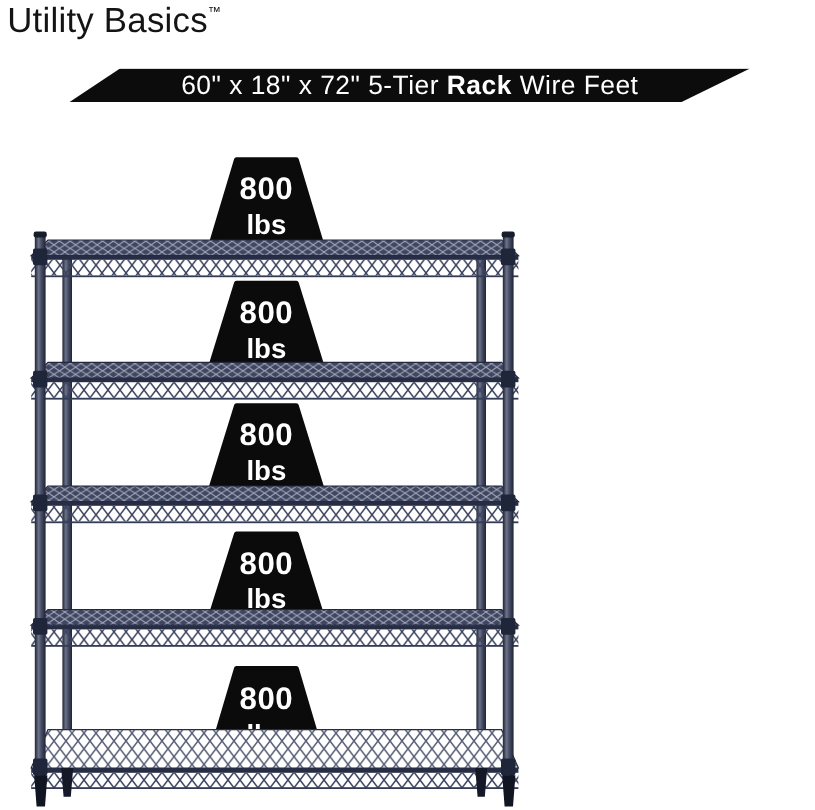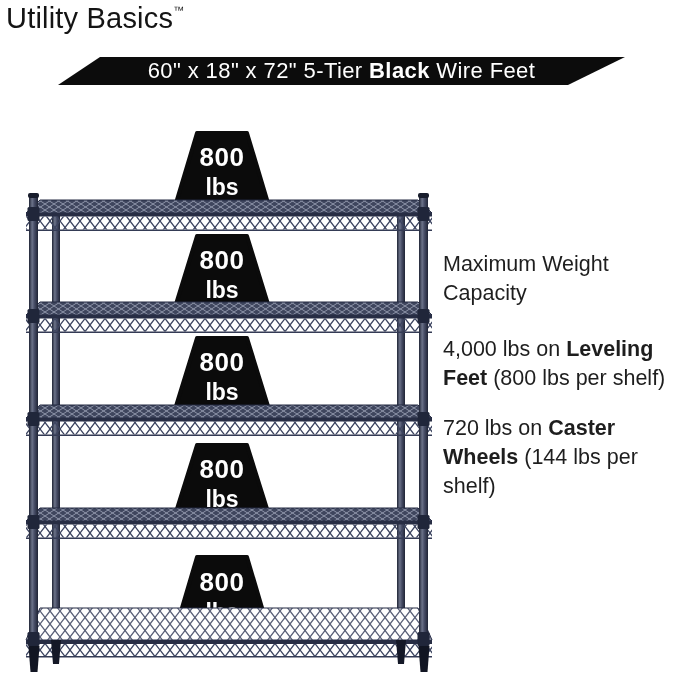--- a/index.html
+++ b/index.html
@@ -39,21 +39,21 @@
 </head>
 <body>
 
 <div class="stage">
 
   <div class="logo">
     <span>Utility Basics</span><sup>™</sup>
   </div>
 
   <div class="banner">
-    <span>60" x 18" x 72" 5-Tier </span><b>Black</b><span> Wire Feet</span>
+    <span>60" x 18" x 72" 5-Tier </span><b>Rack</b><span> Wire Feet</span>
   </div>
 
   <svg class="rack-svg" viewBox="0 0 679 675" xmlns="http://www.w3.org/2000/svg">
     <defs>
       <linearGradient id="postG" x1="0" y1="0" x2="1" y2="0">
         <stop offset="0" stop-color="#1f2435"></stop>
         <stop offset="0.35" stop-color="#6c7389"></stop>
         <stop offset="0.6" stop-color="#474d66"></stop>
         <stop offset="1" stop-color="#1f2435"></stop>
       </linearGradient>
@@ -154,19 +154,14 @@
       <rect x="27.5" y="632" width="12" height="14" rx="1.5" fill="#20263a"></rect>
       <rect x="417.5" y="632" width="12" height="14" rx="1.5" fill="#20263a"></rect>
     </g>
 
     <g>
       <polygon points="28.5,646 39.5,646 37.5,672 30.5,672" fill="#111522"></polygon>
       <polygon points="418.5,646 429.5,646 427.5,672 420.5,672" fill="#111522"></polygon>
     </g>
   </svg>
 
-  <aside class="specs">
-    <h2>Maximum Weight Capacity</h2>
-    <p><span>4,000 lbs on </span><b>Leveling Feet</b><span> (800 lbs per shelf)</span></p>
-    <p><span>720 lbs on </span><b>Caster Wheels</b><span> (144 lbs per shelf)</span></p>
-  </aside>
 
 </div>
 
 </body></html>

